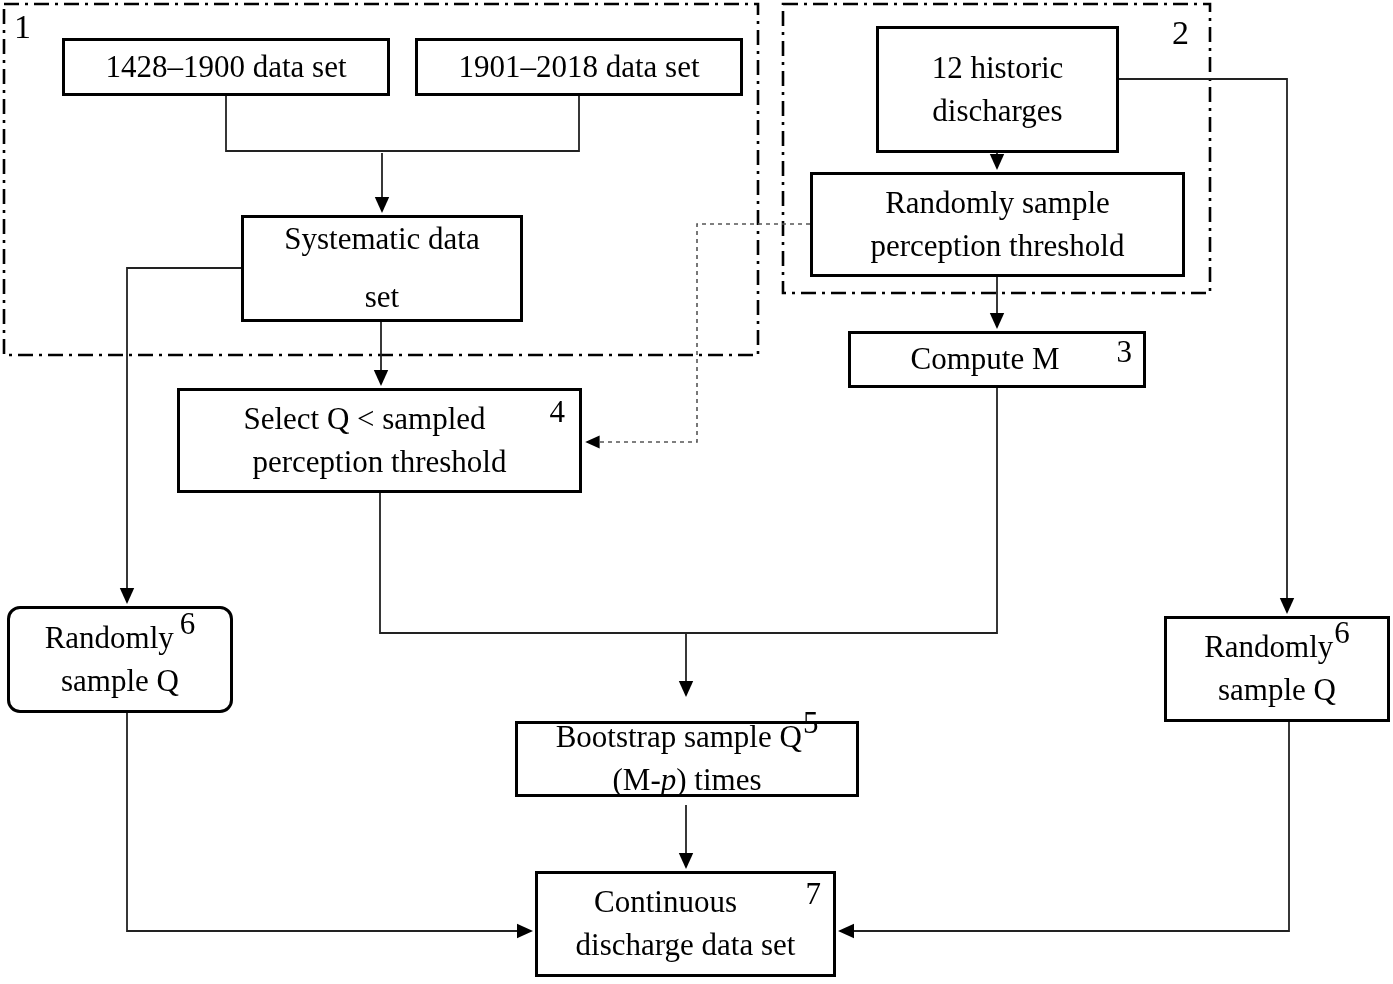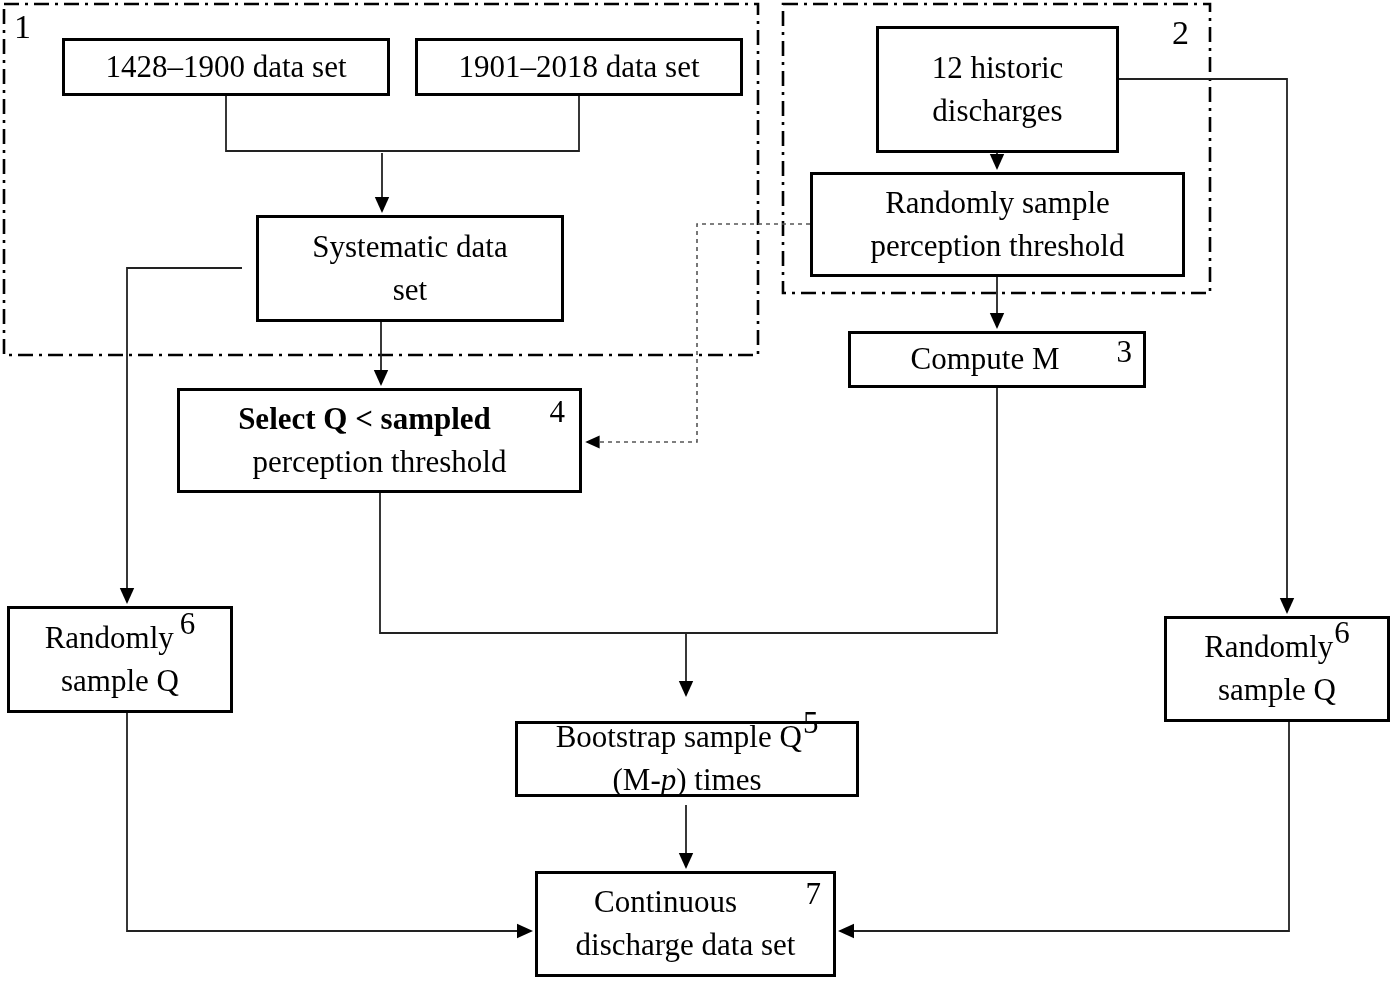--- a/index.html
+++ b/index.html
@@ -78,47 +78,47 @@
   <div class="group-label" style="left:1172px;top:16px;">2</div>
 
   <div class="node" style="left:62px;top:38px;width:328px;height:58px;">
     <span class="line">1428–1900 data set</span>
   </div>
 
   <div class="node" style="left:415px;top:38px;width:328px;height:58px;align-items:center;">
     <span class="line">1901–2018 data set</span>
   </div>
 
-  <div class="node" style="left:256px;top:215px;width:308px;height:107px;">
+  <div class="node" style="left:241px;top:215px;width:282px;height:107px;justify-content:space-between;">
     <span class="line">Systematic data</span>
     <span class="line">set</span>
   </div>
 
   <div class="node" style="left:876px;top:26px;width:243px;height:127px;">
     <span class="line">12 historic</span>
     <span class="line">discharges</span>
   </div>
 
   <div class="node" style="left:810px;top:172px;width:375px;height:105px;">
     <span class="line">Randomly sample</span>
     <span class="line">perception threshold</span>
   </div>
 
   <div class="node" style="left:848px;top:331px;width:298px;height:57px;">
     <span class="line" style="margin-right:24px;">Compute M</span>
     <span class="num-corner">3</span>
   </div>
 
   <div class="node" style="left:177px;top:388px;width:405px;height:105px;">
-    <span class="line" style="margin-right:30px;font-weight:bold;">Select Q &lt; sampled</span>
+    <span class="line" style="margin-right:30px;">Select Q &lt; sampled</span>
     <span class="line">perception threshold</span>
     <span class="num-corner" style="top:4px;right:14px;">4</span>
   </div>
 
-  <div class="node" style="left:7px;top:606px;width:226px;height:107px;">
+  <div class="node" style="left:7px;top:606px;width:226px;height:107px;border-radius:13px;">
     <span class="line"><span>Randomly</span><span class="supnum">6</span></span>
     <span class="line">sample Q</span>
   </div>
 
   <div class="node" style="left:1164px;top:616px;width:226px;height:106px;">
     <span class="line"><span>Randomly</span><span class="supnum tight">6</span></span>
     <span class="line">sample Q</span>
   </div>
 
   <div class="node" style="left:515px;top:699px;width:344px;height:76px;margin-top:22px;">

